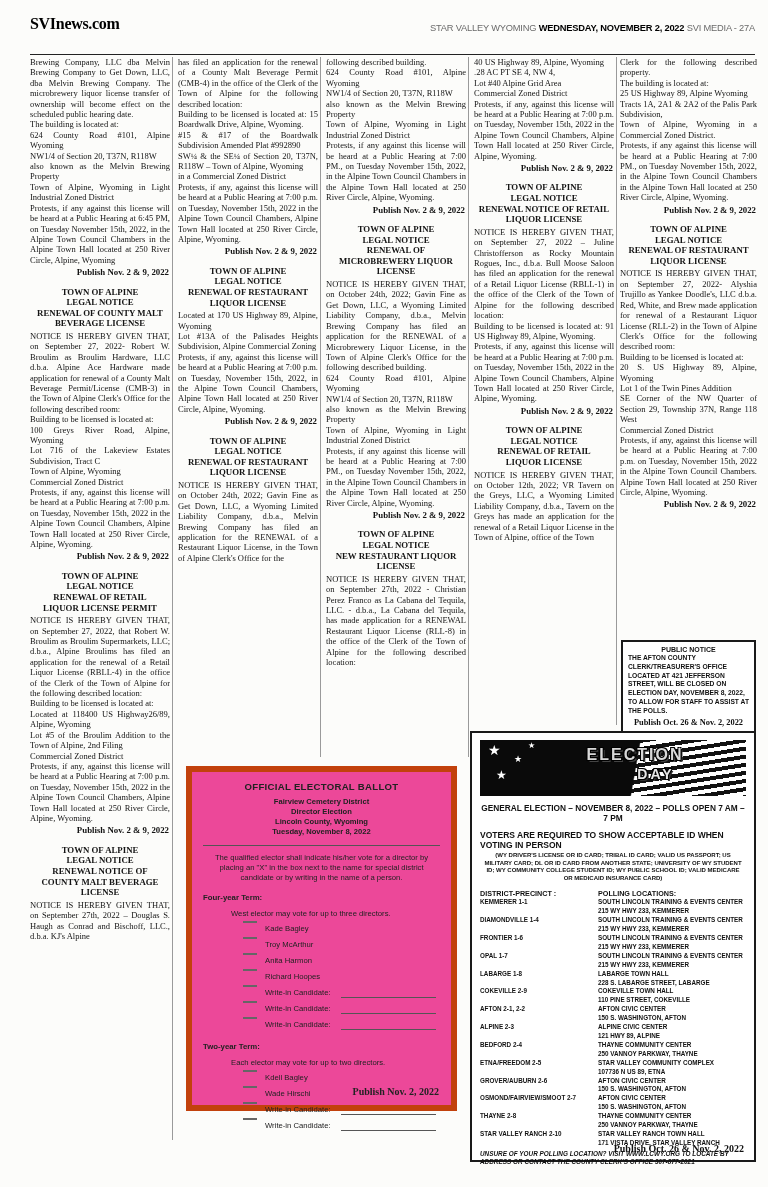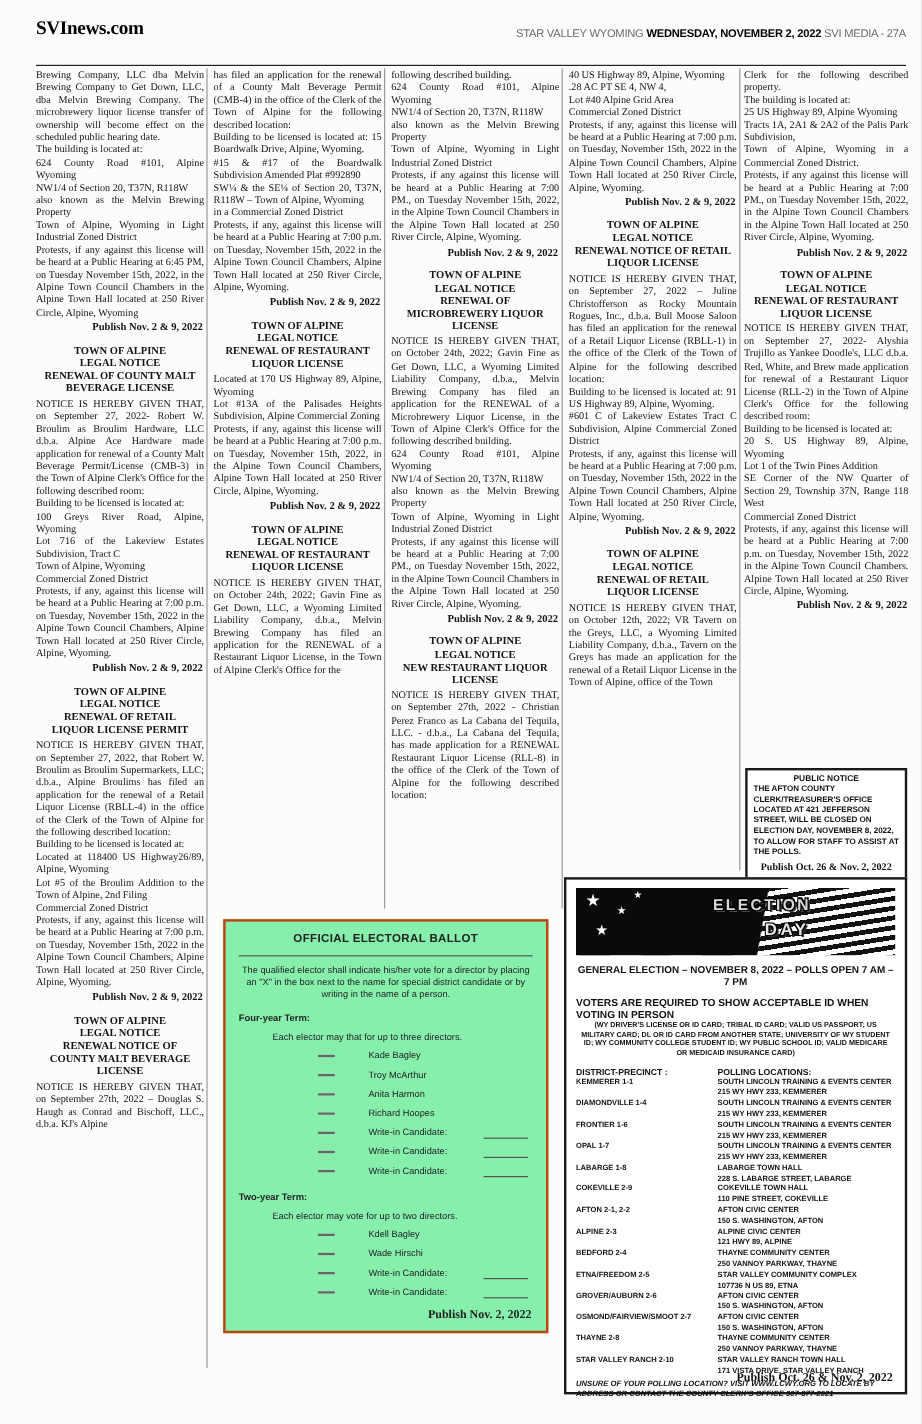--- a/index.html
+++ b/index.html
@@ -19,30 +19,30 @@
          text-align:justify; overflow-wrap:break-word; }
   .blk.p   { margin:0; }
   .blk.h   { text-align:center; font-weight:bold; white-space:pre-line; margin:9px 2px 2px;
              font-size:8.8px; line-height:10.6px; }
   .blk.pub { text-align:right; font-weight:bold; font-size:8.8px; margin:2px 1px 0; }
 
   .vrule { position:absolute; width:1px; background:#9a9a9a; top:57px; }
 
   
   .ballot { position:absolute; left:186px; top:766px; width:271px; height:345px;
-            border:2px solid #c2410c; background:#86efac; padding:9px 11px;
+            border:6px solid #c2410c; background:#ec4899; padding:9px 11px;
             font-family:"Liberation Sans", sans-serif; color:#222; }
   .ballot-title { text-align:center; font-weight:bold; font-size:9.6px; letter-spacing:0.3px; }
   .ballot-sub   { text-align:center; font-weight:bold; font-size:7.6px; line-height:10px; white-space:pre-line; margin-top:5px; }
   .ballot-rule  { border-top:1.5px solid #555; margin:8px 0 7px; }
   .ballot-instr { font-size:7.7px; line-height:10.2px; text-align:center; }
   .term-sec  { margin-top:9px; }
   .term-label{ font-weight:bold; font-size:7.8px; }
   .term-note { font-size:7.7px; margin:7px 0 3px 28px; }
-  .cand-row  { display:flex; margin-left:66px; height:16px; align-items:center;gap:20px; }
+  .cand-row  { display:flex; margin-left:40px; height:16px; align-items:flex-start; }
   .cand-box  { width:14px; flex:none; border:1px solid #666; background:#fff; }
   .cand-name { font-size:7.7px; margin-left:8px; white-space:nowrap; align-self:center; }
   .write-line{ flex:1; border-bottom:1px solid #555; margin:0 4px 3px 10px; align-self:flex-end; }
   .ballot-publish { position:absolute; right:12px; bottom:8px; font-family:"Liberation Serif", serif;
                     font-weight:bold; font-size:10px; }
 
   
   .pnotice { position:absolute; left:621px; top:640px; width:135px; border:2px solid #1a1a1a;
              background:#fff; padding:4px 5px; font-family:"Liberation Sans", sans-serif; color:#111; }
   .pnotice-title { text-align:center; font-weight:bold; font-size:7px; }
@@ -55,21 +55,21 @@
               font-family:"Liberation Sans", sans-serif; color:#111; }
   .banner { position:relative; height:56px; overflow:hidden; background:
             linear-gradient(100deg,#0a0a0a 58%, rgba(10,10,10,0) 58.5%),
             repeating-linear-gradient(171deg,#111 0 4px,#fff 4px 8px); }
   .banner .star { position:absolute; color:#fff; font-size:11px; }
   .banner .s1 { left:8px;  top:2px;  font-size:14px; }
   .banner .s2 { left:34px; top:14px; font-size:9px; }
   .banner .s3 { left:16px; top:28px; font-size:12px; }
   .banner .s4 { left:48px; top:1px;  font-size:8px; }
   .banner-text1 { position:absolute; left:70px; top:6px; width:170px; text-align:center;
-                  font-weight:bold; font-size:13px; letter-spacing:2px; color:#d8d8d8;
+                  font-weight:bold; font-size:16px; letter-spacing:2px; color:#d8d8d8;
                   text-shadow:1px 1px 0 #000,-1px -1px 0 #000,1px -1px 0 #000,-1px 1px 0 #000,2px 2px 0 #444; }
   .banner-text2 { position:absolute; left:116px; top:26px; width:120px; text-align:center;
                   font-weight:bold; font-size:14px; letter-spacing:3px; color:#e6e6e6;
                   text-shadow:1px 1px 0 #000,-1px -1px 0 #000,1px -1px 0 #000,-1px 1px 0 #000,2px 2px 0 #333; }
   .el-line1 { text-align:center; font-weight:bold; font-size:8.3px; margin-top:7px; }
   .el-line2 { text-align:left; font-weight:bold; font-size:8.5px; margin-top:7px; }
   .el-line3 { text-align:center; font-weight:bold; font-size:6px; line-height:7.6px; margin:2px 2px 0; }
   .poll-head { display:flex; font-weight:bold; font-size:7.2px; margin-top:7px; }
   .poll-left { width:118px; flex:none; }
   .poll-row { display:flex; font-weight:bold; font-size:6.3px; line-height:8.9px; }
@@ -191,21 +191,20 @@
       <div class="blk p">Lot #40 Alpine Grid Area</div>
       <div class="blk p">Commercial Zoned District</div>
       <div class="blk p">Protests, if any, against this license will be heard at a Public Hearing at 7:00 p.m. on Tuesday, November 15th, 2022 in the Alpine Town Council Chambers, Alpine Town Hall located at 250 River Circle, Alpine, Wyoming.</div>
       <div class="blk pub">Publish Nov. 2 &amp; 9, 2022</div>
       <div class="blk h">TOWN OF ALPINE
 LEGAL NOTICE
 RENEWAL NOTICE OF RETAIL
 LIQUOR LICENSE</div>
       <div class="blk p">NOTICE IS HEREBY GIVEN THAT, on September 27, 2022 – Juline Christofferson as Rocky Mountain Rogues, Inc., d.b.a. Bull Moose Saloon has filed an application for the renewal of a Retail Liquor License (RBLL-1) in the office of the Clerk of the Town of Alpine for the following described location:</div>
       <div class="blk p">Building to be licensed is located at:  91 US Highway 89, Alpine, Wyoming.</div>
-      <div class="blk p">#601 C of Lakeview Estates Tract C Subdivision, Alpine Commercial Zoned District</div>
       <div class="blk p">Protests, if any, against this license will be heard at a Public Hearing at 7:00 p.m. on Tuesday, November 15th, 2022 in the Alpine Town Council Chambers, Alpine Town Hall located at 250 River Circle, Alpine, Wyoming.</div>
       <div class="blk pub">Publish Nov. 2 &amp; 9, 2022</div>
       <div class="blk h">TOWN OF ALPINE
 LEGAL NOTICE
 RENEWAL OF RETAIL
 LIQUOR LICENSE</div>
       <div class="blk p">NOTICE IS HEREBY GIVEN THAT, on October 12th, 2022; VR Tavern on the Greys, LLC, a Wyoming Limited Liability Company, d.b.a., Tavern on the Greys has made an application for the renewal of a Retail Liquor License in the Town of Alpine, office of the Town</div>
     </div>
   <div class="col" style="left:620px;width:137px;">
       <div class="blk p">Clerk for the following described property.</div>
@@ -230,26 +229,30 @@
     </div>
 
   <div class="pnotice">
     <div class="pnotice-title">PUBLIC NOTICE</div>
     <div class="pnotice-body">THE AFTON COUNTY CLERK/TREASURER'S OFFICE LOCATED AT 421 JEFFERSON STREET, WILL BE CLOSED ON ELECTION DAY, NOVEMBER 8, 2022, TO ALLOW FOR STAFF TO ASSIST AT THE POLLS.</div>
     <div class="pnotice-pub">Publish Oct. 26 &amp; Nov. 2, 2022</div>
   </div>
 
   <div class="ballot">
     <div class="ballot-title">OFFICIAL ELECTORAL BALLOT</div>
+    <div class="ballot-sub">Fairview Cemetery District
+Director Election
+Lincoln County, Wyoming
+Tuesday, November 8, 2022</div>
     <div class="ballot-rule"></div>
     <div class="ballot-instr">The qualified elector shall indicate his/her vote for a director by placing an "X" in the box next to the name for special district candidate or by writing in the name of a person.</div>
     <div id="ballot-sections">
         <div class="term-sec">
           <div class="term-label">Four-year Term:</div>
-          <div class="term-note">Each elector may that for up to three directors.</div>
+          <div class="term-note">West elector may vote for up to three directors.</div>
           <div class="cand-row">
             <span class="cand-box"></span>
             <span class="cand-name">Kade Bagley</span>
           </div>
           <div class="cand-row">
             <span class="cand-box"></span>
             <span class="cand-name">Troy McArthur</span>
           </div>
           <div class="cand-row">
             <span class="cand-box"></span>

